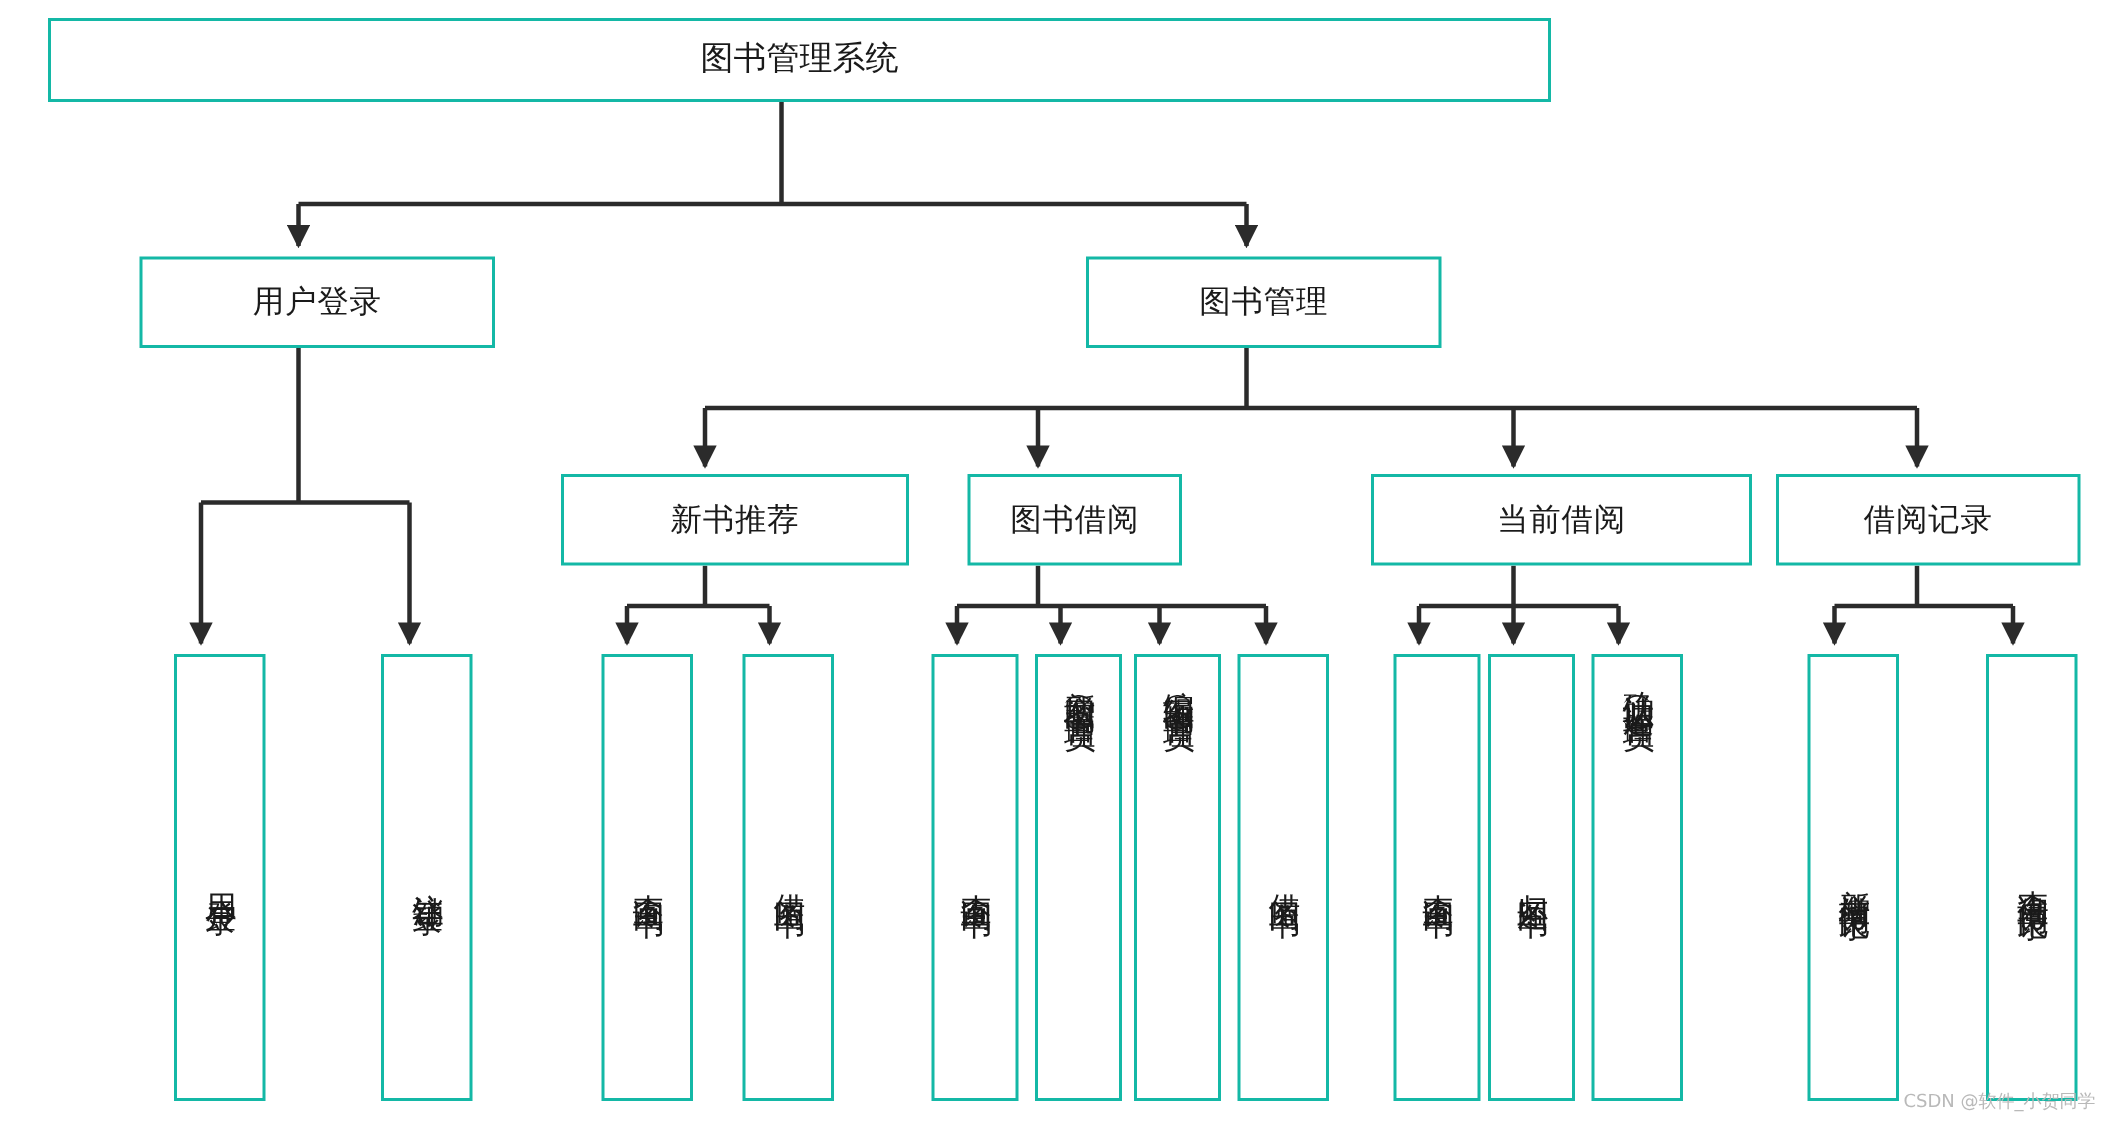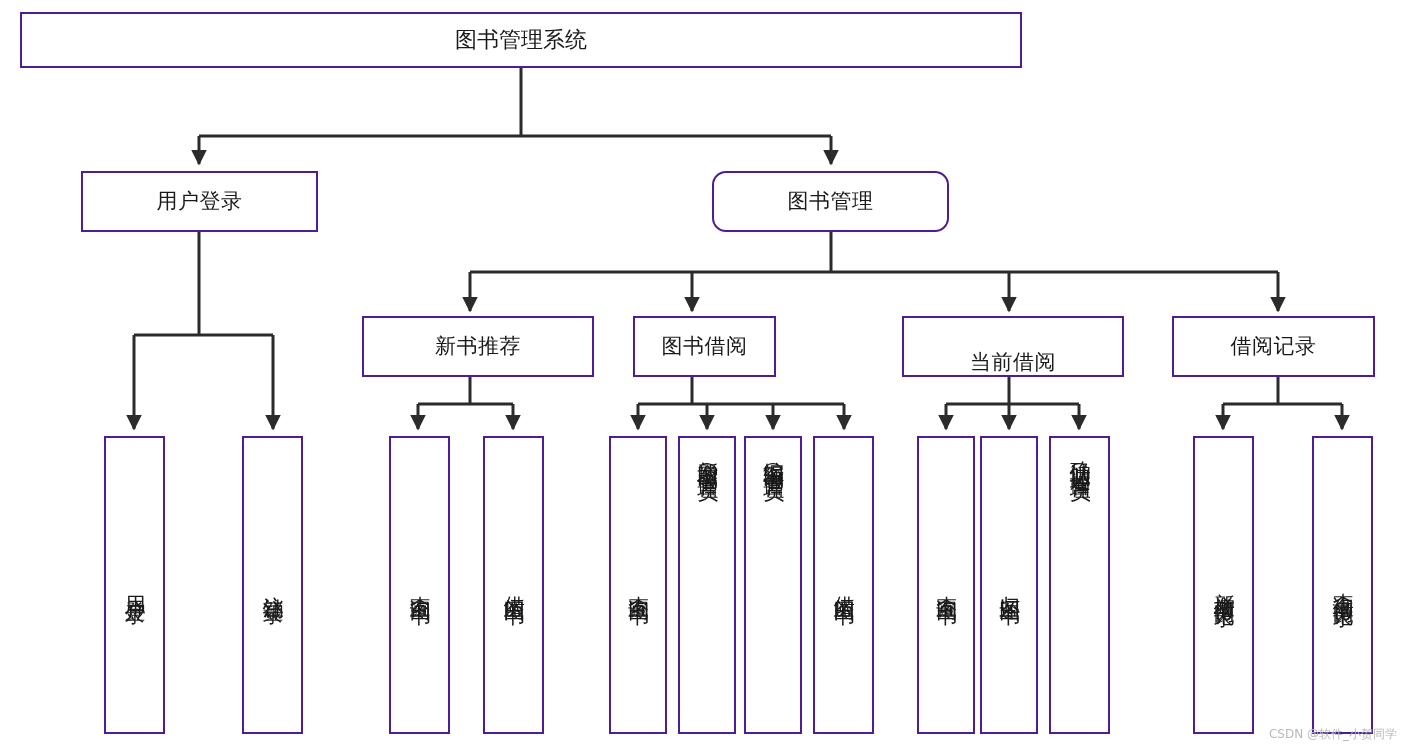--- a/index.html
+++ b/index.html
@@ -18,28 +18,29 @@
   #edges{
     position:absolute;
     left:0;top:0;
     width:1405px;
     height:747px;
     pointer-events:none;
   }
   .node{
     position:absolute;
     box-sizing:border-box;
-    border:2px solid #4c1d95;
+    border:2px solid #14b8a6;
     background:#ffffff;
     display:flex;
     align-items:center;
     justify-content:center;
     text-align:center;
     color:#1a1a1a;
     line-height:1.12;
+    margin-left:12px;
   }
   .node.h{
     font-size:21px;
     letter-spacing:0.5px;
   }
   .node.root{
     font-size:22px;
   }
   .node.v{
     font-size:21px;
@@ -123,31 +124,31 @@
     </g>
   </svg>
 
   <div class="node root" style="left:20px;top:12px;width:1002px;height:56px;">
     <span>图书管理系统</span>
   </div>
 
   <div class="node h" style="left:81px;top:171px;width:237px;height:61px;">
     <span>用户登录</span>
   </div>
-  <div class="node h" style="left:712px;top:171px;width:237px;height:61px;border-radius:14px;">
+  <div class="node h" style="left:712px;top:171px;width:237px;height:61px;">
     <span>图书管理</span>
   </div>
 
   <div class="node h" style="left:362px;top:316px;width:232px;height:61px;">
     <span>新书推荐</span>
   </div>
   <div class="node h" style="left:633px;top:316px;width:143px;height:61px;">
     <span>图书借阅</span>
   </div>
-  <div class="node h" style="left:902px;top:316px;width:222px;height:61px;align-items:flex-end;">
+  <div class="node h" style="left:902px;top:316px;width:254px;height:61px;">
     <span>当前借阅</span>
   </div>
   <div class="node h" style="left:1172px;top:316px;width:203px;height:61px;">
     <span>借阅记录</span>
   </div>
 
   <div class="node v mid" style="left:104px;top:436px;width:61px;height:298px;">
     <span class="vtxt">用户登录</span>
   </div>
   <div class="node v mid" style="left:242px;top:436px;width:61px;height:298px;">

